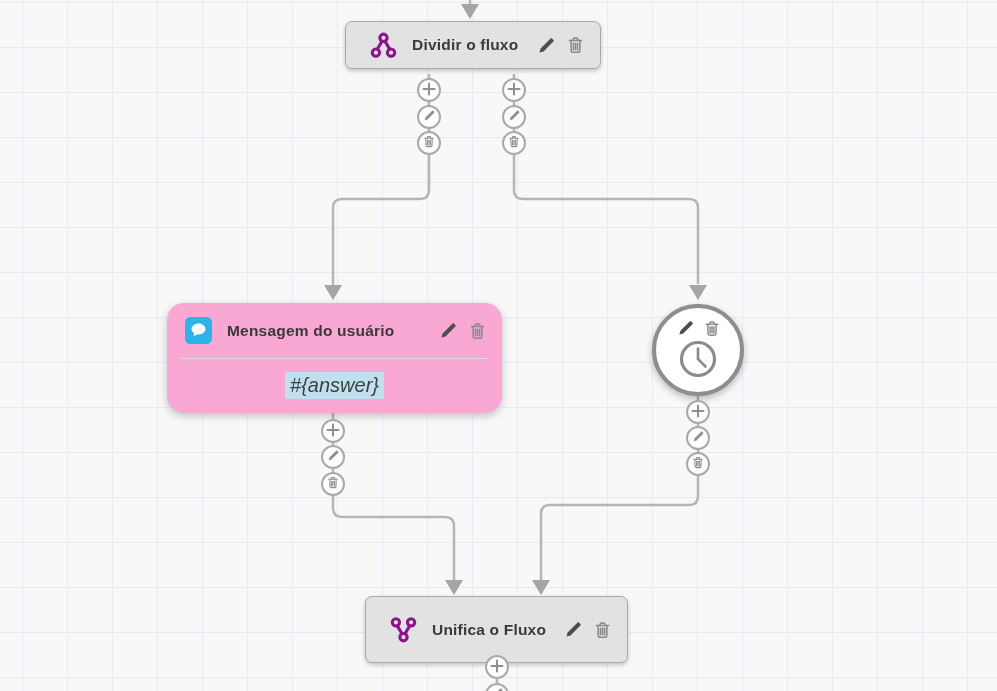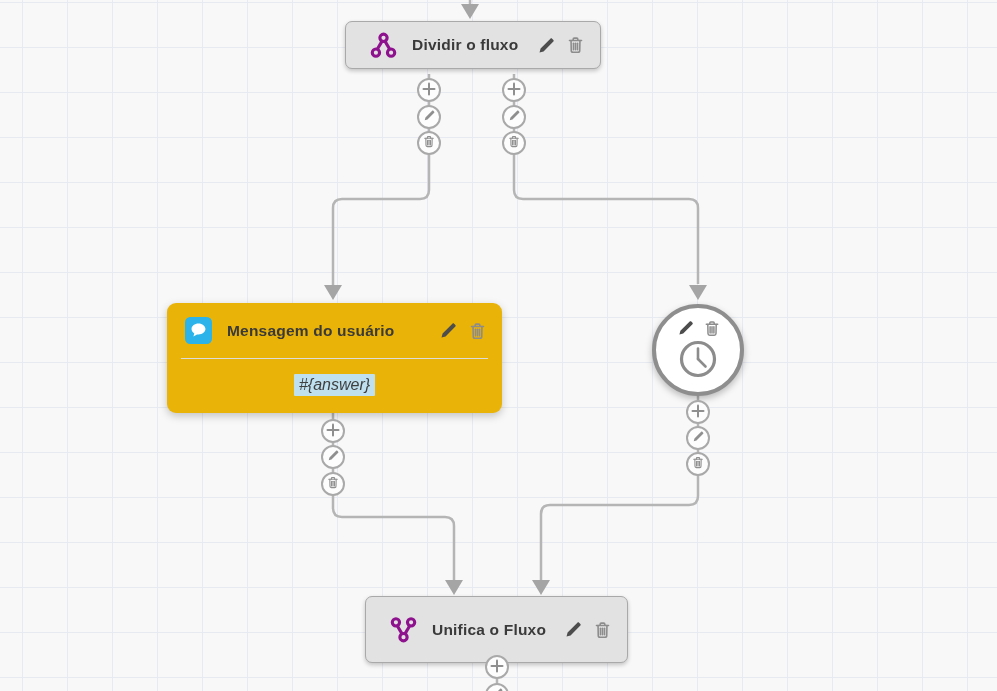--- a/index.html
+++ b/index.html
@@ -22,29 +22,29 @@
   .gnode{
     position:absolute;z-index:3;display:flex;align-items:center;
     background:#e2e2e2;border:1.5px solid #a9a9a9;border-radius:7px;
     box-shadow:0 2px 4px rgba(0,0,0,.22);box-sizing:border-box;
     padding:0 16px 0 24px;cursor:default;
   }
   .gnode .title{font-weight:bold;font-size:15.5px;color:#3a3a3a;letter-spacing:.2px;margin-left:15px;white-space:nowrap;}
 
   
   .wnode{
-    position:absolute;z-index:3;background:#eab308;border-radius:9px;
+    position:absolute;z-index:3;background:#f9a8d4;border-radius:17px;
     box-shadow:0 3px 9px rgba(0,0,0,.22);box-sizing:border-box;text-align:right;
   }
   .wnode .hdr{display:flex;align-items:center;height:55px;padding:0 16px 0 18px;}
   .wnode .hdr .title{font-weight:bold;font-size:15.5px;color:#3a3a3a;letter-spacing:.2px;margin-left:15px;white-space:nowrap;}
   .wnode .divider{border-top:1.5px solid #dcdcdc;margin:0 14px;}
   .wnode .body{height:52px;display:flex;align-items:center;justify-content:center;}
   .var-chip{
-    font-style:italic;font-size:16px;color:#3f3f3f;
+    font-style:italic;font-size:20px;color:#3f3f3f;
     background:#bfe0ef;padding:2px 5px;border-radius:1px;
   }
 
   
   .cnode{
     position:absolute;z-index:3;width:92px;height:92px;border-radius:50%;
     background:#fff;border:4px solid #8e8e8e;box-sizing:border-box;
     box-shadow:0 3px 7px rgba(0,0,0,.25);
     display:flex;flex-direction:column;align-items:center;
   }

